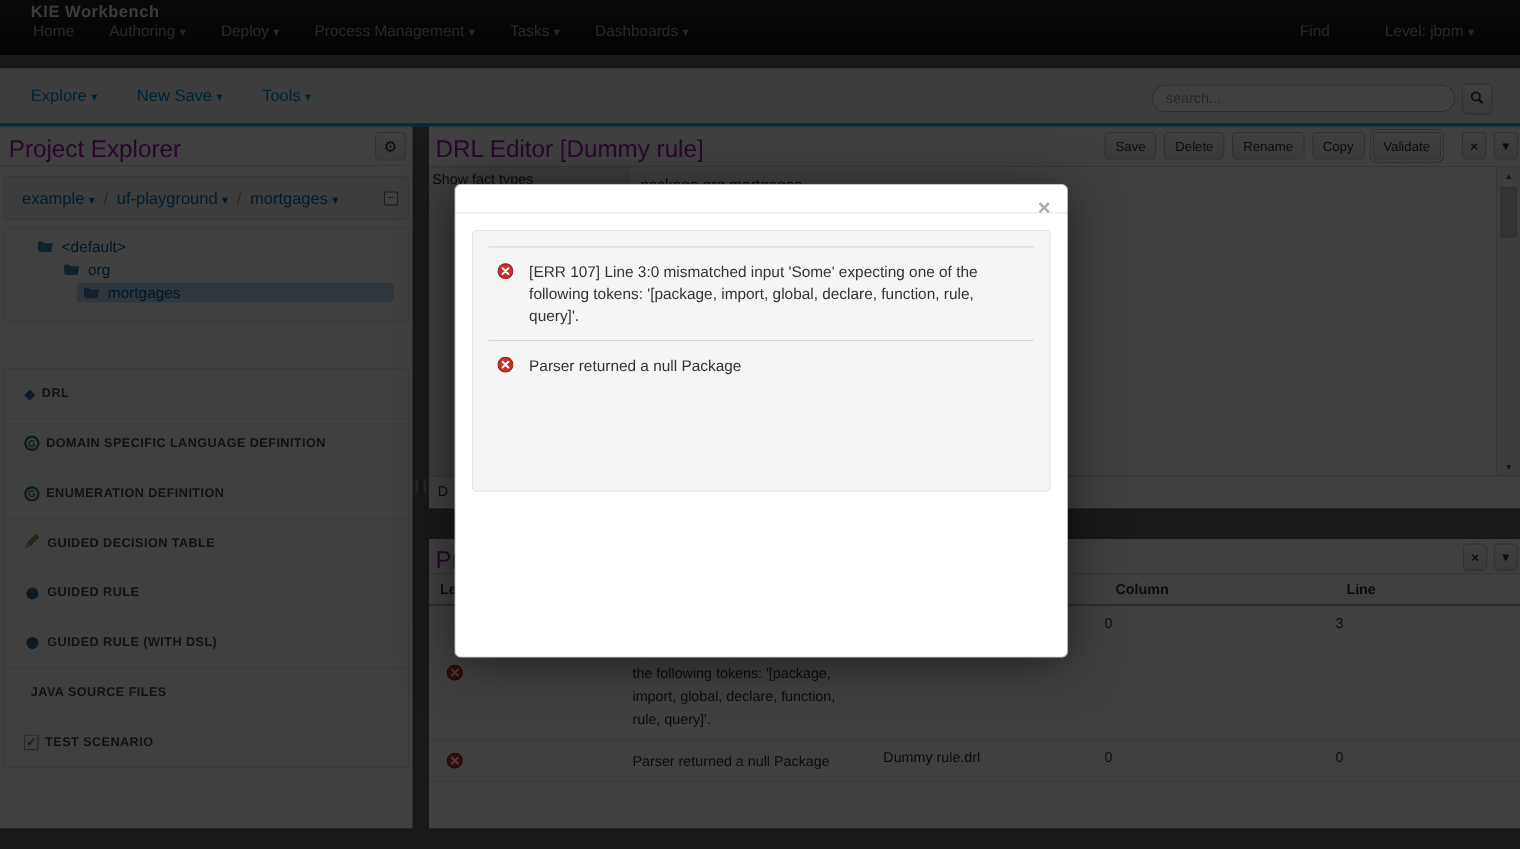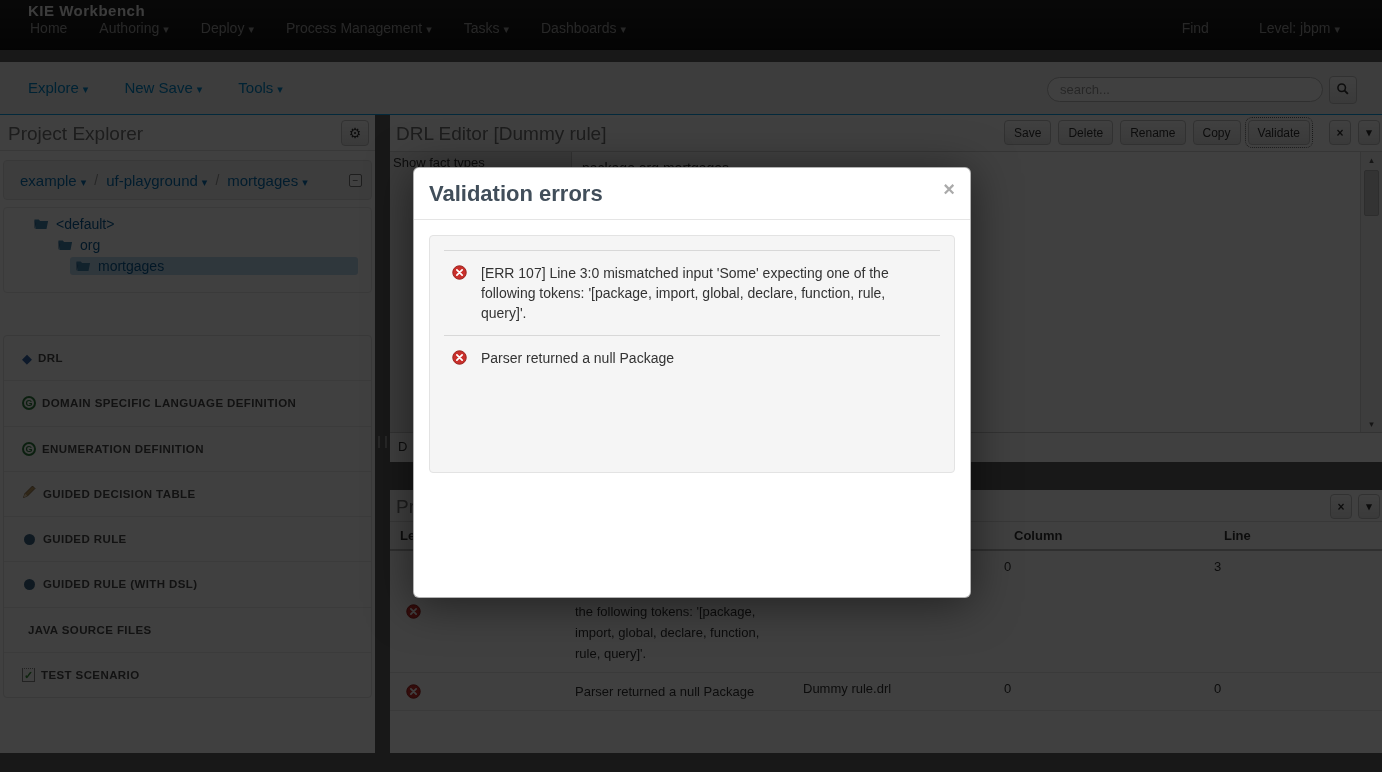--- a/index.html
+++ b/index.html
@@ -13,35 +13,35 @@
   
   .navbar { position:absolute; left:0; top:0; width:1382px; height:50px;
     background: linear-gradient(#232323,#0f0f0f); }
   .brand { position:absolute; left:28px; top:2px; font-size:15px; font-weight:bold; color:#eee; letter-spacing:.5px; }
   .nav-items { position:absolute; left:14px; bottom:10px; display:flex; }
   .nav-items .nav-link, .nav-right .nav-link { color:#9d9d9d; font-size:14px; padding:4px 16px; cursor:pointer; white-space:nowrap; }
   .nav-right { position:absolute; right:26px; bottom:10px; display:flex; gap:18px;text-align:center; }
   .caret { font-size:11px; margin-left:4px; }
   
   .toolbar { position:absolute; left:0; top:62px; width:1382px; height:53px;
-    background:#f4f4f4; border-bottom:1px solid #0ea5e9; }
+    background:#f4f4f4; border-bottom:3px solid #0ea5e9; }
   .tb-menus { position:absolute; left:28px; top:17px; display:flex; gap:36px; }
   .tb-link { color:#0088cc; font-size:15px; cursor:pointer; }
   .tb-link .caret { color:#0088cc; }
   .search-input { position:absolute; right:59px; top:15px; width:276px; height:25px;
     border:1px solid #bbb; border-radius:14px; padding:0 12px; font-size:13px;
     font-family:"Liberation Sans",sans-serif; color:#333; background:#fff; outline:none; }
   .search-input::placeholder { color:#999; }
   .btn { display:inline-flex; align-items:center; justify-content:center;
     background:linear-gradient(#ffffff,#e6e6e6); border:1px solid #c3c3c3; border-radius:4px;
     font-size:12px; color:#333; cursor:pointer; font-family:"Liberation Sans",sans-serif; }
   .search-btn { position:absolute; right:25px; top:14px; width:28px; height:28px; }
   
   .left-panel { position:absolute; left:0; top:115px; width:375px; height:638px; background:#fff; }
-  .panel-title { font-size:19px; color:#737373; }
+  .panel-title { font-size:22px; color:#a21caf; }
   .lp-header { position:relative; height:36px; border-bottom:1px solid #ddd; }
   .lp-header .panel-title { position:absolute; left:8px; top:8px; }
   .gear-btn { position:absolute; right:6px; top:5px; width:28px; height:26px; font-size:14px; }
   .crumb-box { position:absolute; left:3px; top:45px; width:369px; height:40px;
     background:#f4f4f4; border:1px solid #e0e0e0; border-radius:4px;
     display:flex; align-items:center; padding-left:16px; }
   .crumb-link { color:#0a71b3; font-size:15px; cursor:pointer; white-space:nowrap; }
   .crumb-sep { color:#999; margin:0 8px; font-size:14px; }
   .collapse-btn { position:absolute; right:9px; top:13px; width:13px; height:13px;
     border:1px solid #777; border-radius:2px; font-size:10px; line-height:10px;
@@ -337,21 +337,20 @@
       <div class="pcell-line">0</div>
     </div>
   </div>
 
 </div>
 
 <div class="backdrop"></div>
 
 <div class="modal">
   <div class="m-header">
-    <span class="m-title">Validation errors</span>
     <span class="m-close">×</span>
   </div>
   <div class="m-body">
     <div class="err-panel">
       <div class="err-row">
         <span class="err-ic"><svg width="15" height="15" viewBox="0 0 16 16">
               <circle cx="8" cy="8" r="7.2" fill="#c9302c" stroke="#97201b" stroke-width="1"></circle>
               <path d="M5.2 5.2 L10.8 10.8 M10.8 5.2 L5.2 10.8" stroke="#fff" stroke-width="1.9" stroke-linecap="round"></path>
             </svg></span>
         <span class="err-text">[ERR 107] Line 3:0 mismatched input 'Some' expecting one of the following tokens: '[package, import, global, declare, function, rule, query]'.</span>

